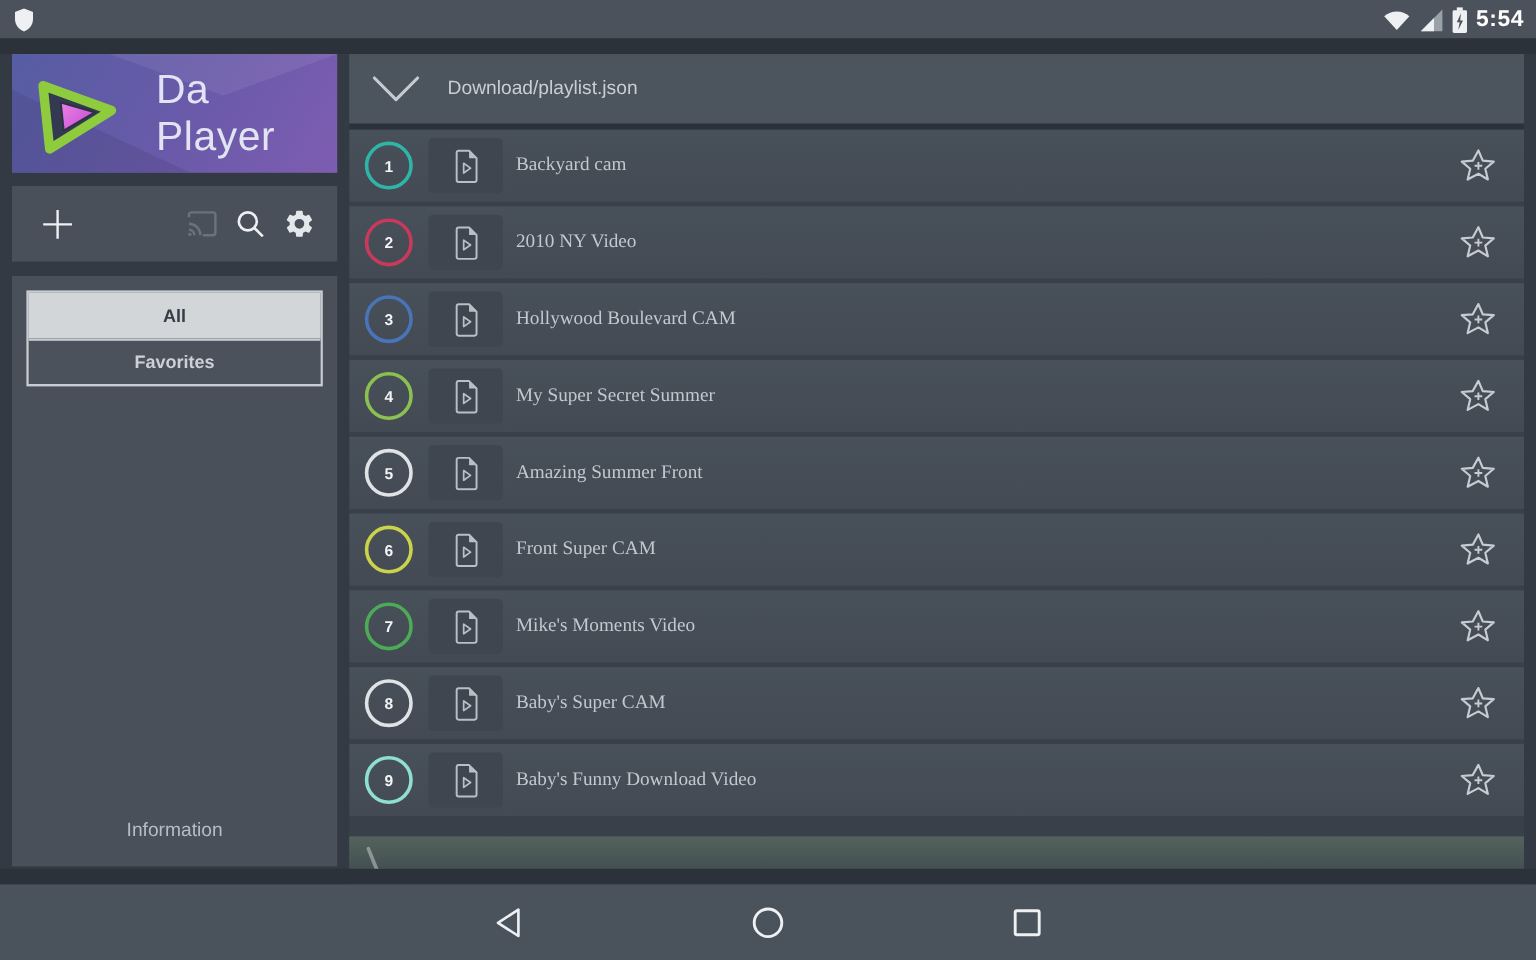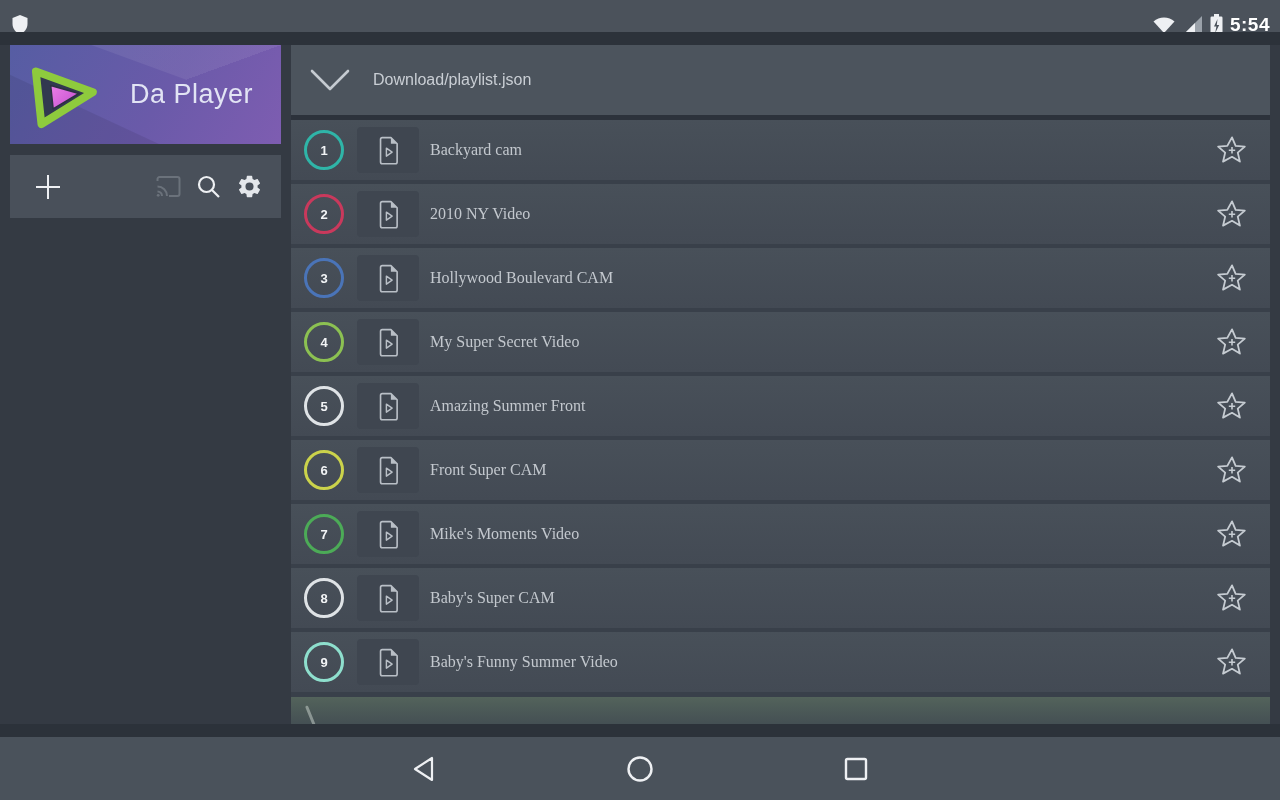--- a/index.html
+++ b/index.html
@@ -2,38 +2,38 @@
 <html><head>
 <meta charset="utf-8">
 <style>
   * { margin:0; padding:0; box-sizing:border-box; }
   html,body { width:1280px; height:800px; overflow:hidden; background:#343a43;
               font-family:"Liberation Sans", sans-serif; }
   .screen { position:absolute; inset:0; width:1280px; height:800px; background:#343a43; }
 
   
   .status-bar { position:absolute; top:0; left:0; width:1280px; height:32px;
-    background:#4b525b; display:flex; align-items:flex-start; padding:14px 10px; }
+    background:#4b525b; display:flex; align-items:flex-end; padding:4px 10px; }
   .status-left { display:flex; align-items:center; }
   .status-right { margin-left:auto; display:flex; align-items:center; gap:7px; }
   .status-time { color:#fff; font-size:19px; font-weight:bold; letter-spacing:.5px; }
   .status-band { position:absolute; top:32px; left:0; width:1280px; height:13px; background:#2c323a; }
 
   
   .sidebar { position:absolute; left:10px; top:45px; width:271px; height:677px;
     display:flex; flex-direction:column; }
   .logo-panel { position:relative; height:99px; overflow:hidden;
     background:linear-gradient(120deg,#565da3 0%,#6a5aa9 55%,#7e5db1 100%);
     display:flex; align-items:center; }
   .logo-poly1 { position:absolute; inset:0;
     background:linear-gradient(to bottom right, rgba(255,255,255,.07) 0 50%, transparent 50%);
     clip-path:polygon(30% 0,100% 0,100% 70%); }
   .logo-poly2 { position:absolute; inset:0; background:rgba(0,0,0,.08);
     clip-path:polygon(0 100%,55% 100%,0 30%); }
-  .logo-title { color:#e2e4f4; font-size:27px; font-weight:500; letter-spacing:.5px;
+  .logo-title { color:#e2e4f4; font-size:34px; font-weight:500; letter-spacing:.5px;
     margin-left:26px; position:relative; }
   .logo-mark { position:relative; margin-left:16px; transform:rotate(-6deg); }
 
   .toolbar-panel { margin-top:11px; height:63px; background:#49505a;
     display:flex; align-items:center; padding:0 18px 0 24px; }
   .toolbar-spacer { flex:1; }
   .icon-btn { background:none; border:none; padding:0; display:flex; align-items:center;
     justify-content:center; cursor:pointer; }
   .toolbar-panel .icon-btn { margin-left:14px; }
   .toolbar-panel .icon-btn:first-child { margin-left:0; }
@@ -44,21 +44,21 @@
   .tab { height:38px; display:flex; align-items:center; justify-content:center;
     font-size:15px; font-weight:bold; cursor:pointer; }
   .tab.selected { background:#d3d6d9; color:#363d46; }
   .tab.unselected { background:#4b525c; color:#ccd1d7; border-top:2px solid #c8cdd3; }
   .info-label { margin-top:auto; margin-bottom:20px; text-align:center;
     color:#b6bcc3; font-size:16px; cursor:pointer; }
 
   
   .main { position:absolute; left:291px; top:45px; width:979px; height:692px;
     display:flex; flex-direction:column; background:#39404a; }
-  .list-header { height:70px; background:#4c545d; display:flex; align-items:center;
+  .list-header { height:58px; background:#4c545d; display:flex; align-items:center;
     padding-left:18px; flex:none; }
   .header-path { color:#c9ced4; font-size:16px; font-weight:500; margin-left:22px; }
   .header-divider { height:5px; background:#2c323b; flex:none; }
 
   .playlist { flex:1; overflow:hidden; }
   .list-item { height:60px; margin-bottom:4px;
     background:linear-gradient(#485059,#434a54);
     display:flex; align-items:center; padding-left:13px; cursor:pointer; }
   .num-circle { width:40px; height:40px; border-radius:50%; border:3px solid #fff;
     display:flex; align-items:center; justify-content:center; flex:none;
@@ -171,20 +171,27 @@
       </button>
       <button class="icon-btn">
         <span>
           <svg width="27" height="27" viewBox="0 0 24 24">
             <path fill="#e4e7eb" d="M19.14 12.94c.04-.3.06-.61.06-.94s-.02-.64-.07-.94l2.03-1.58a.49.49 0 0 0 .12-.61l-1.92-3.32a.488.488 0 0 0-.59-.22l-2.39.96c-.5-.38-1.03-.7-1.62-.94l-.36-2.54a.484.484 0 0 0-.48-.41h-3.84c-.24 0-.43.17-.47.41l-.36 2.54c-.59.24-1.13.57-1.62.94l-2.39-.96c-.22-.08-.47 0-.59.22L2.74 8.87c-.12.21-.08.47.12.61l2.03 1.58c-.05.3-.09.63-.09.94s.02.64.07.94l-2.03 1.58a.49.49 0 0 0-.12.61l1.92 3.32c.12.22.37.29.59.22l2.39-.96c.5.38 1.03.7 1.62.94l.36 2.54c.05.24.24.41.48.41h3.84c.24 0 .44-.17.47-.41l.36-2.54c.59-.24 1.13-.56 1.62-.94l2.39.96c.22.08.47 0 .59-.22l1.92-3.32c.12-.22.07-.47-.12-.61l-2.01-1.58zM12 15.6A3.6 3.6 0 1 1 12 8.4a3.6 3.6 0 0 1 0 7.2z"></path>
           </svg>
         </span>
       </button>
     </div>
 
+    <div class="tabs-panel">
+      <div class="tab-group">
+        <div class="tab selected">All</div>
+        <div class="tab unselected">Favorites</div>
+      </div>
+      <div class="info-label">Information</div>
+    </div>
   </div>
 
   <div class="main">
     <div class="list-header">
       <span>
         <svg width="42" height="26" viewBox="0 0 42 26">
           <polyline points="3,4 21,22 39,4" stroke="#c5cbd1" stroke-width="2.6" fill="none" stroke-linecap="round" stroke-linejoin="round"></polyline>
         </svg>
       </span>
       <span class="header-path">Download/playlist.json</span>
@@ -262,21 +269,21 @@
     <div class="num-circle" style="border-color: rgb(140, 193, 82);">4</div>
     <button class="file-btn">
       <span>
         <svg width="23" height="29" viewBox="0 0 24 30">
           <path d="M5.5 1.5 h9 L21 8 v19 a1.8 1.8 0 0 1-1.8 1.8 H5.5 A1.8 1.8 0 0 1 3.7 27 V3.3 a1.8 1.8 0 0 1 1.8-1.8 Z" fill="none" stroke="#b9bfc6" stroke-width="1.7" stroke-linejoin="round"></path>
           <path d="M14.5 1.5 V8 H21 Z" fill="#b9bfc6"></path>
           <path d="M9.8 12.5 l6 4.2 -6 4.2 Z" fill="none" stroke="#b9bfc6" stroke-width="1.5" stroke-linejoin="round"></path>
         </svg>
       </span>
     </button>
-    <span class="item-title">My Super Secret Video</span>
+    <span class="item-title">My Super Secret Summer</span>
     <button class="icon-btn star-btn">
       <span>
         <svg width="32" height="31" viewBox="0 0 30 29">
           <path d="M15 2.2 l3.4 8 8.6.7 -6.6 5.6 2 8.4 L15 20.4 6.6 24.9 l2-8.4 L2 10.9 l8.6-.7 Z" fill="none" stroke="#c6ccd2" stroke-width="1.7" stroke-linejoin="round"></path>
           <path d="M15 11.2 v6 M12 14.2 h6" stroke="#c6ccd2" stroke-width="1.5" fill="none"></path>
         </svg>
       </span>
     </button>
   </div>
 
@@ -372,21 +379,21 @@
     <div class="num-circle" style="border-color: rgb(142, 223, 205);">9</div>
     <button class="file-btn">
       <span>
         <svg width="23" height="29" viewBox="0 0 24 30">
           <path d="M5.5 1.5 h9 L21 8 v19 a1.8 1.8 0 0 1-1.8 1.8 H5.5 A1.8 1.8 0 0 1 3.7 27 V3.3 a1.8 1.8 0 0 1 1.8-1.8 Z" fill="none" stroke="#b9bfc6" stroke-width="1.7" stroke-linejoin="round"></path>
           <path d="M14.5 1.5 V8 H21 Z" fill="#b9bfc6"></path>
           <path d="M9.8 12.5 l6 4.2 -6 4.2 Z" fill="none" stroke="#b9bfc6" stroke-width="1.5" stroke-linejoin="round"></path>
         </svg>
       </span>
     </button>
-    <span class="item-title">Baby's Funny Summer Video</span>
+    <span class="item-title">Baby's Funny Download Video</span>
     <button class="icon-btn star-btn">
       <span>
         <svg width="32" height="31" viewBox="0 0 30 29">
           <path d="M15 2.2 l3.4 8 8.6.7 -6.6 5.6 2 8.4 L15 20.4 6.6 24.9 l2-8.4 L2 10.9 l8.6-.7 Z" fill="none" stroke="#c6ccd2" stroke-width="1.7" stroke-linejoin="round"></path>
           <path d="M15 11.2 v6 M12 14.2 h6" stroke="#c6ccd2" stroke-width="1.5" fill="none"></path>
         </svg>
       </span>
     </button>
   </div>
 </div>

